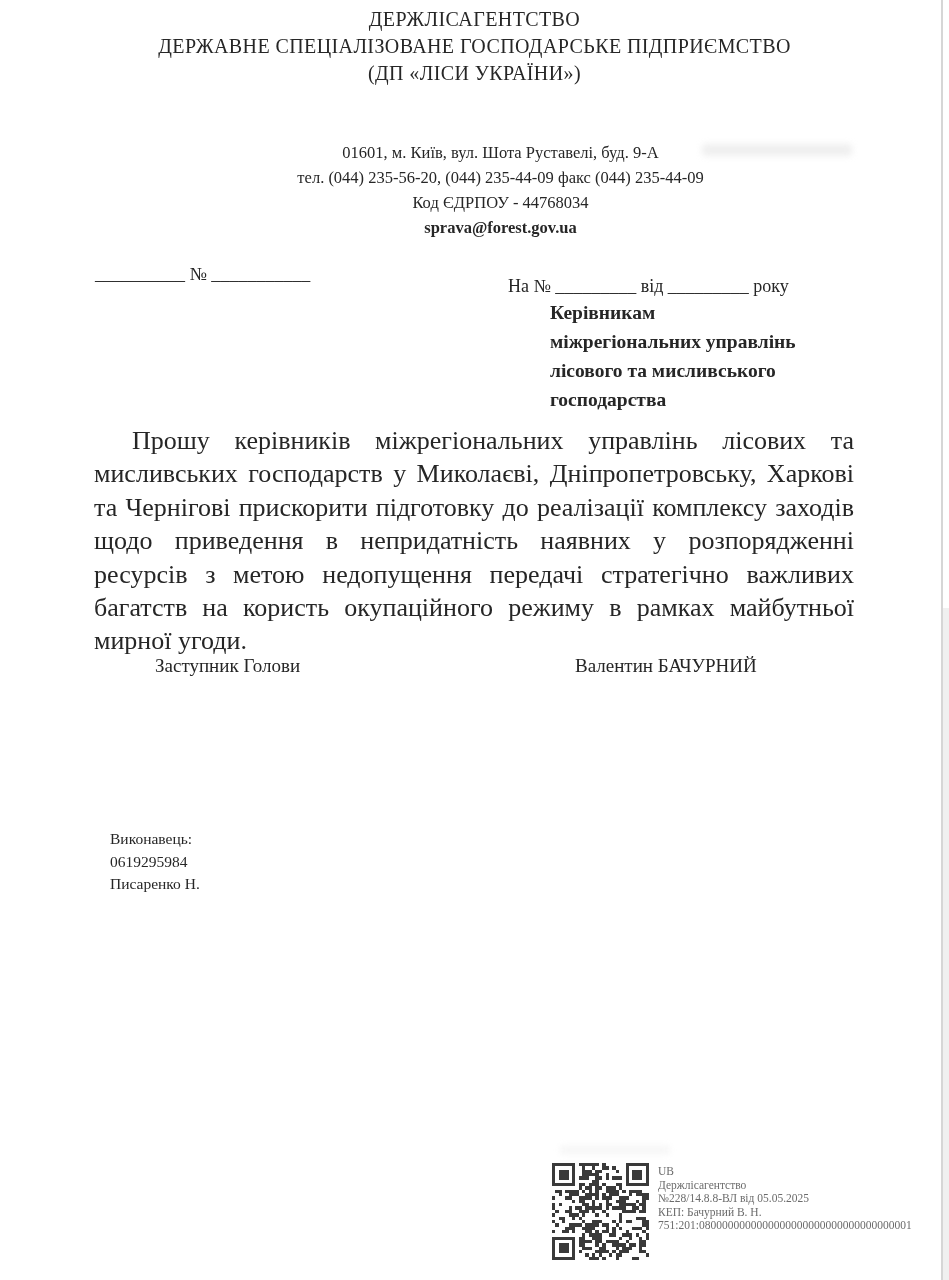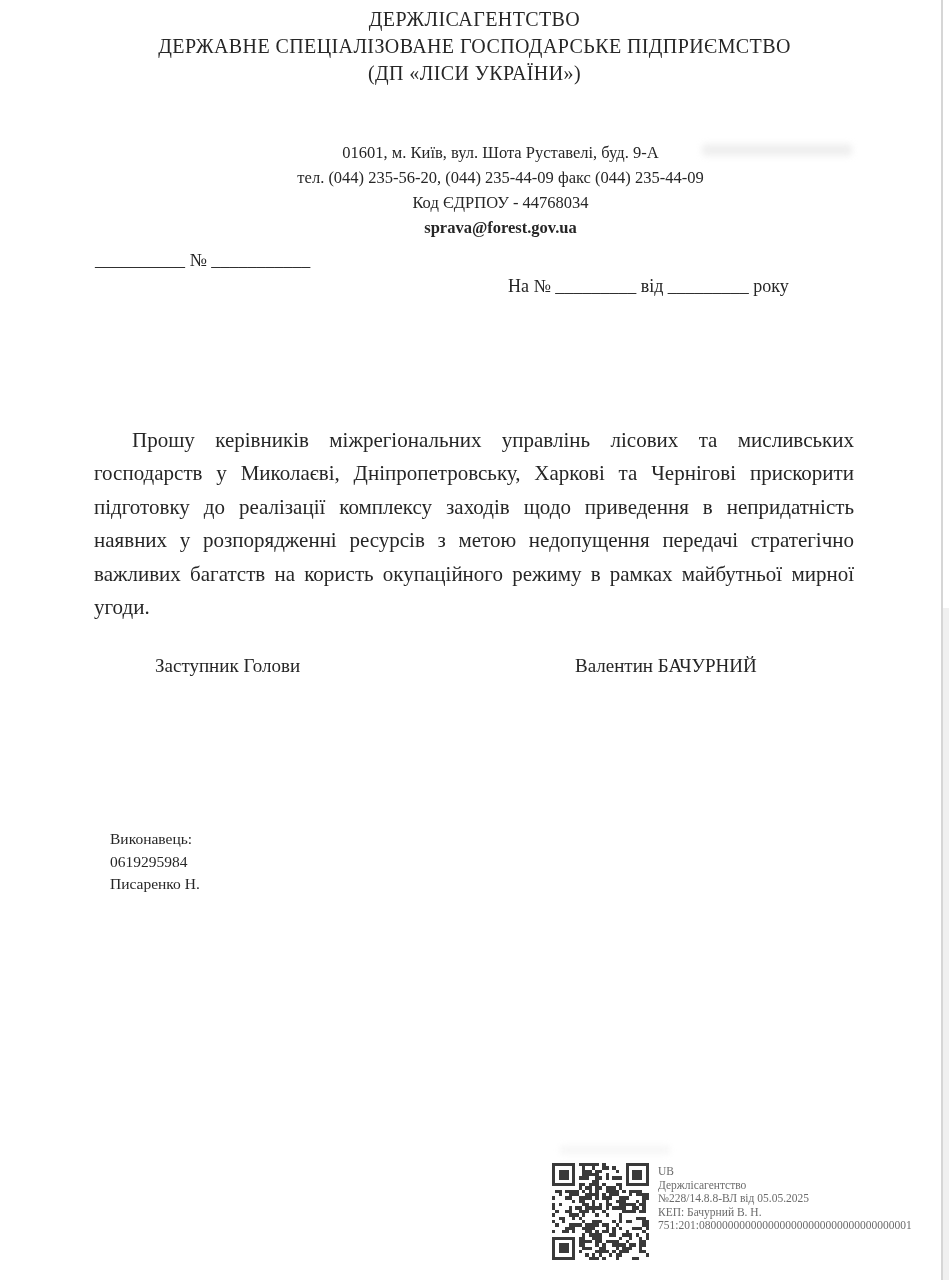--- a/index.html
+++ b/index.html
@@ -16,29 +16,29 @@
   .smudge.b{left:560px;top:1146px;width:110px;height:8px;opacity:.4;}
   
   .letterhead{position:absolute;left:0;right:0;top:6px;text-align:center;
     font-size:20px;line-height:27px;letter-spacing:.4px;}
   
   .contacts{position:absolute;left:26px;right:-26px;top:140px;text-align:center;
     font-size:16.5px;line-height:25px;}
   .contacts .email{font-weight:bold;}
   
   .refrow{position:absolute;left:0;right:0;top:250px;font-size:18px;}
-  .ref-left{position:absolute;left:95px;top:0;text-align:center;}
+  .ref-left{position:absolute;left:95px;top:14px;text-align:center;}
   .ref-right{position:absolute;left:508px;top:0;margin-top:26px;}
   .refrow span{white-space:pre;}
   
   .addressee{position:absolute;left:550px;top:298px;font-weight:bold;
     font-size:19.5px;line-height:29px;}
   
   .body-par{position:absolute;left:94px;right:95px;top:424px;
-    font-size:21px;line-height:33.4px;text-align:justify;text-indent:38px;}
+    font-size:26px;line-height:33.4px;text-align:justify;text-indent:38px;}
   
   .sigrow{position:absolute;left:0;right:0;top:655px;font-size:19px;}
   .sig-pos{position:absolute;left:155px;top:0;}
   .sig-name{position:absolute;left:575px;top:0;font-family:Liberation Serif, serif;}
   
   .executor{position:absolute;left:110px;top:828px;font-size:15.5px;line-height:22.5px;}
   
   .stamp{position:absolute;left:552px;top:1150px;}
   .qr{position:absolute;left:0;top:13px;width:97px;height:97px;}
   .stamp-text{position:absolute;left:106px;top:15px;width:300px;
@@ -70,20 +70,26 @@
 
   <div class="refrow">
     <div class="ref-left">
       <span>__________ </span><span>№</span><span> ___________</span>
     </div>
     <div class="ref-right">
       <span>На №</span><span> _________ </span><span>від</span><span> _________ </span><span>року</span>
     </div>
   </div>
 
+  <div class="addressee">
+    <div>Керівникам</div>
+    <div>міжрегіональних управлінь</div>
+    <div>лісового та мисливського</div>
+    <div>господарства</div>
+  </div>
 
   <div class="body-par">Прошу керівників міжрегіональних управлінь лісових та мисливських господарств у Миколаєві, Дніпропетровську, Харкові та Чернігові прискорити підготовку до реалізації комплексу заходів щодо приведення в непридатність наявних у розпорядженні ресурсів з метою недопущення передачі стратегічно важливих багатств на користь окупаційного режиму в рамках майбутньої мирної угоди.</div>
 
   <div class="sigrow">
     <span class="sig-pos">Заступник Голови</span>
     <span class="sig-name">Валентин БАЧУРНИЙ</span>
   </div>
 
   <div class="executor">
     <div>Виконавець:</div>

